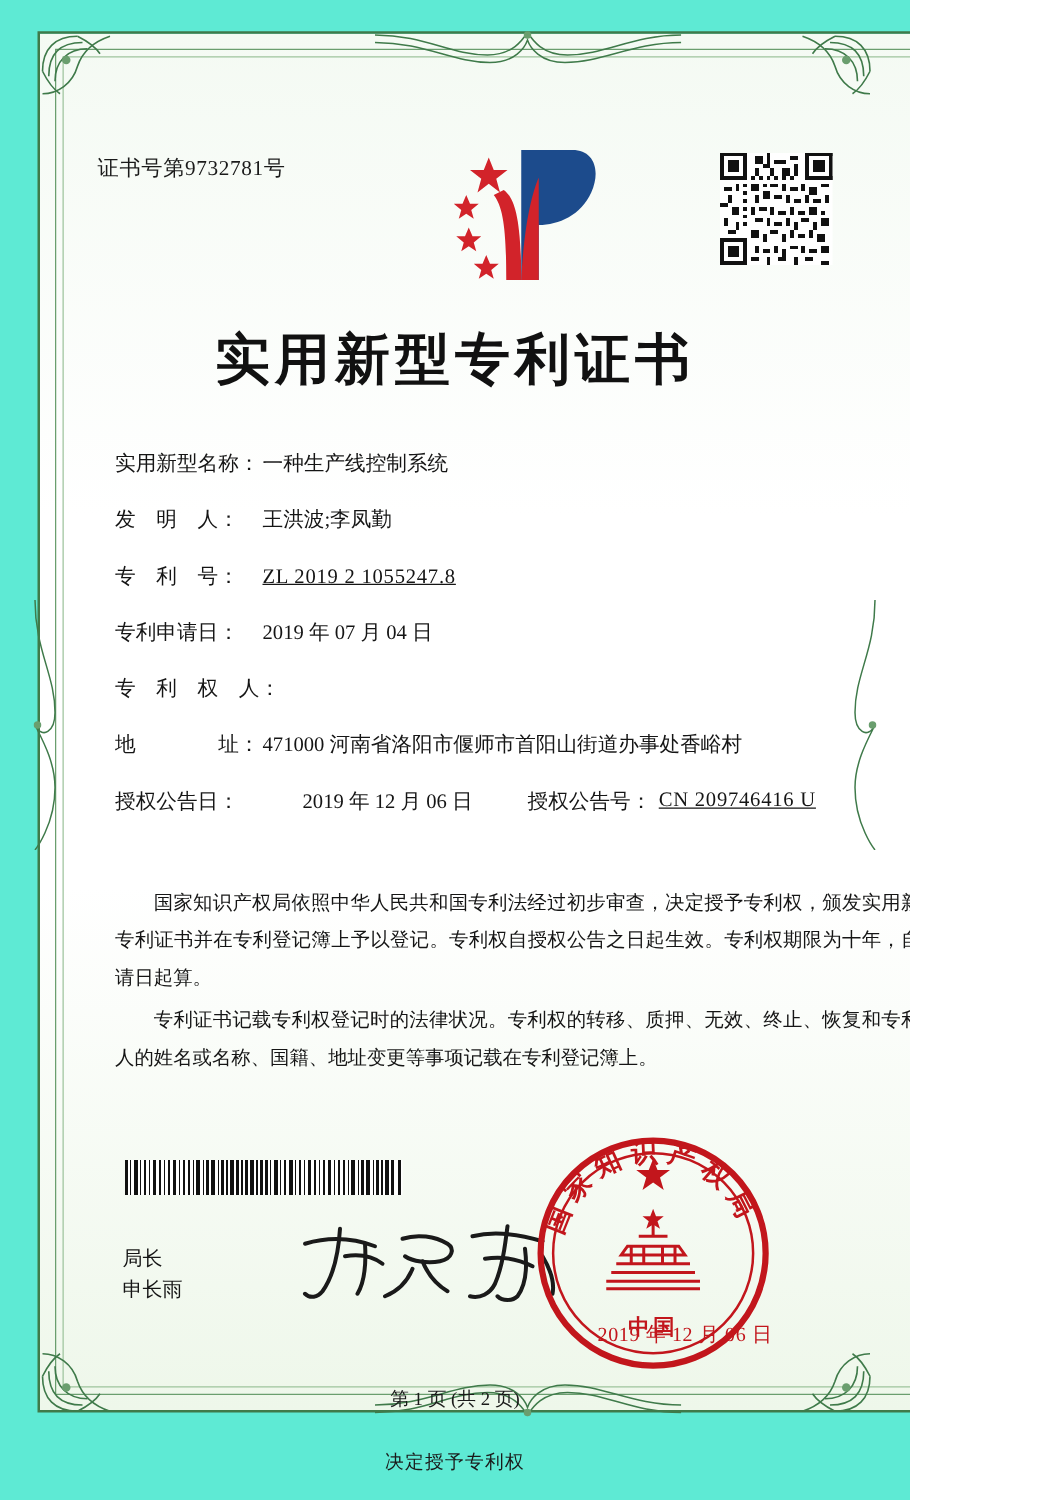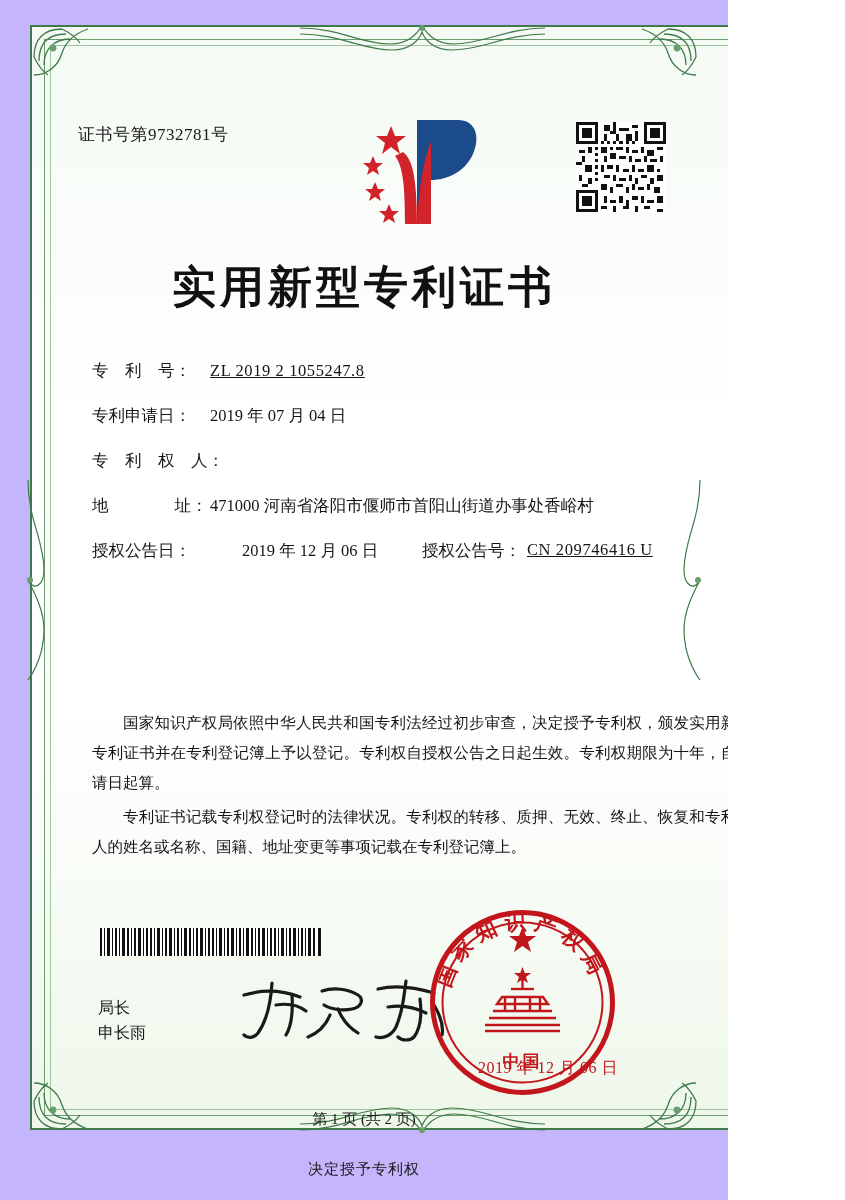--- a/index.html
+++ b/index.html
@@ -7,21 +7,21 @@
     padding: 0;
     background: #ffffff;
   }
   body {
     font-family: "Liberation Serif", serif;
   }
   .page {
     position: relative;
     width: 728px;
     height: 1200px;
-    background: #c4b5fd;
+    background: #5eead4;
     overflow: hidden;
   }
   
   .border-outer {
     position: absolute;
     left: 30px;
     top: 25px;
     width: 785px;
     height: 1105px;
     border: 2px solid #3f7a4a;
@@ -439,21 +439,29 @@
         <rect x="22" y="27" width="2" height="1"></rect>
           <rect x="26" y="28" width="2" height="1"></rect>
       </g>
     </svg>
   </div>
 
   <div class="title">实用新型专利证书</div>
 
   <div class="fields">
 
-
+    <div class="field-row">
+      <span class="f-label w1">实用新型名称：</span>
+      <span class="f-value">一种生产线控制系统</span>
+    </div>
+
+    <div class="field-row">
+      <span class="f-label w1">发　明　人：</span>
+      <span class="f-value">王洪波;李凤勤</span>
+    </div>
 
     <div class="field-row">
       <span class="f-label w1">专　利　号：</span>
       <span class="f-value mono-num">ZL 2019 2 1055247.8</span>
     </div>
 
     <div class="field-row">
       <span class="f-label w1">专利申请日：</span>
       <span class="f-value">2019 年 07 月 04 日</span>
     </div>

